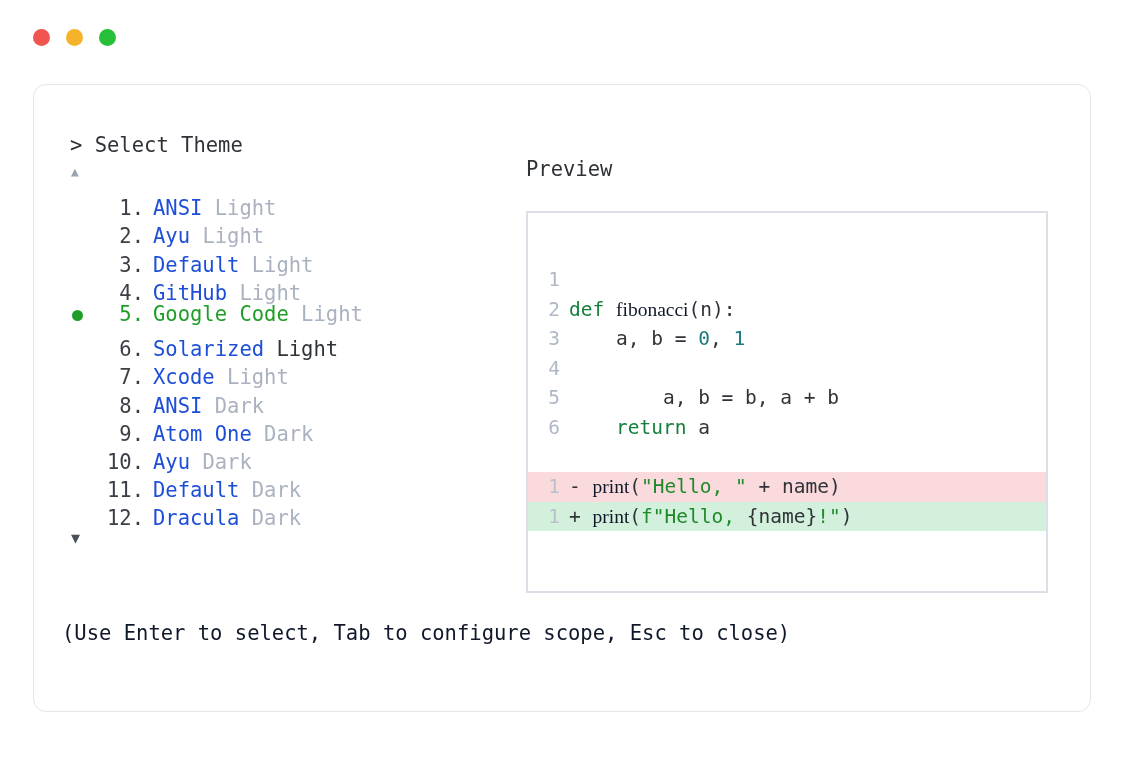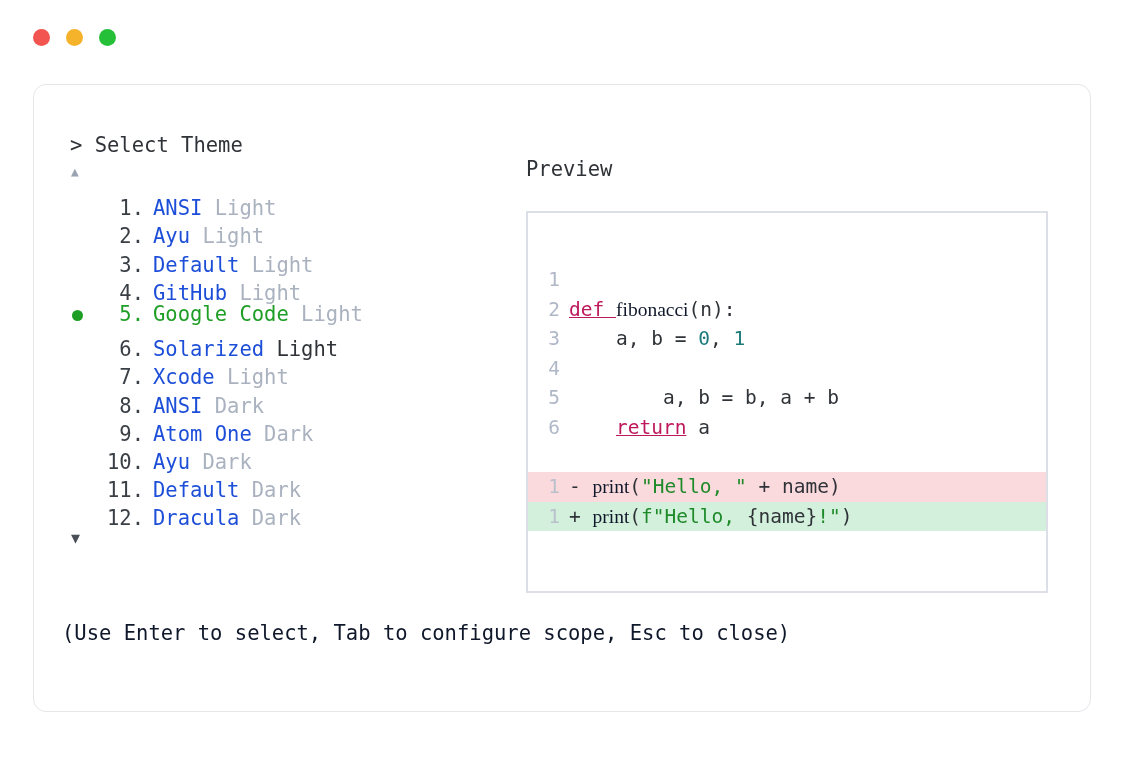--- a/index.html
+++ b/index.html
@@ -190,21 +190,21 @@
     width: 518px;
     box-sizing: border-box;
   }
   .diff-del { background: #fadadd; }
   .diff-add { background: #d3f0dc; }
   .diff-line .ln { color: #b9c0cc; }
   .diff-sign { color: #2f3338; }
 
   
   .tok-comment { color: #9c1f24; }
-  .tok-keyword { color: #be185d; text-decoration: underline; }
+  .tok-keyword { color: #15803d; }
   .tok-func    { color: #0f172a; font-family: Liberation Serif, serif; }
   .tok-num     { color: #1a7a7a; }
   .tok-str     { color: #1f8a2a; }
   .tok-plain   { color: #2f3338; }
 </style>
 </head>
 <body>
 
 <div class="window">
 

